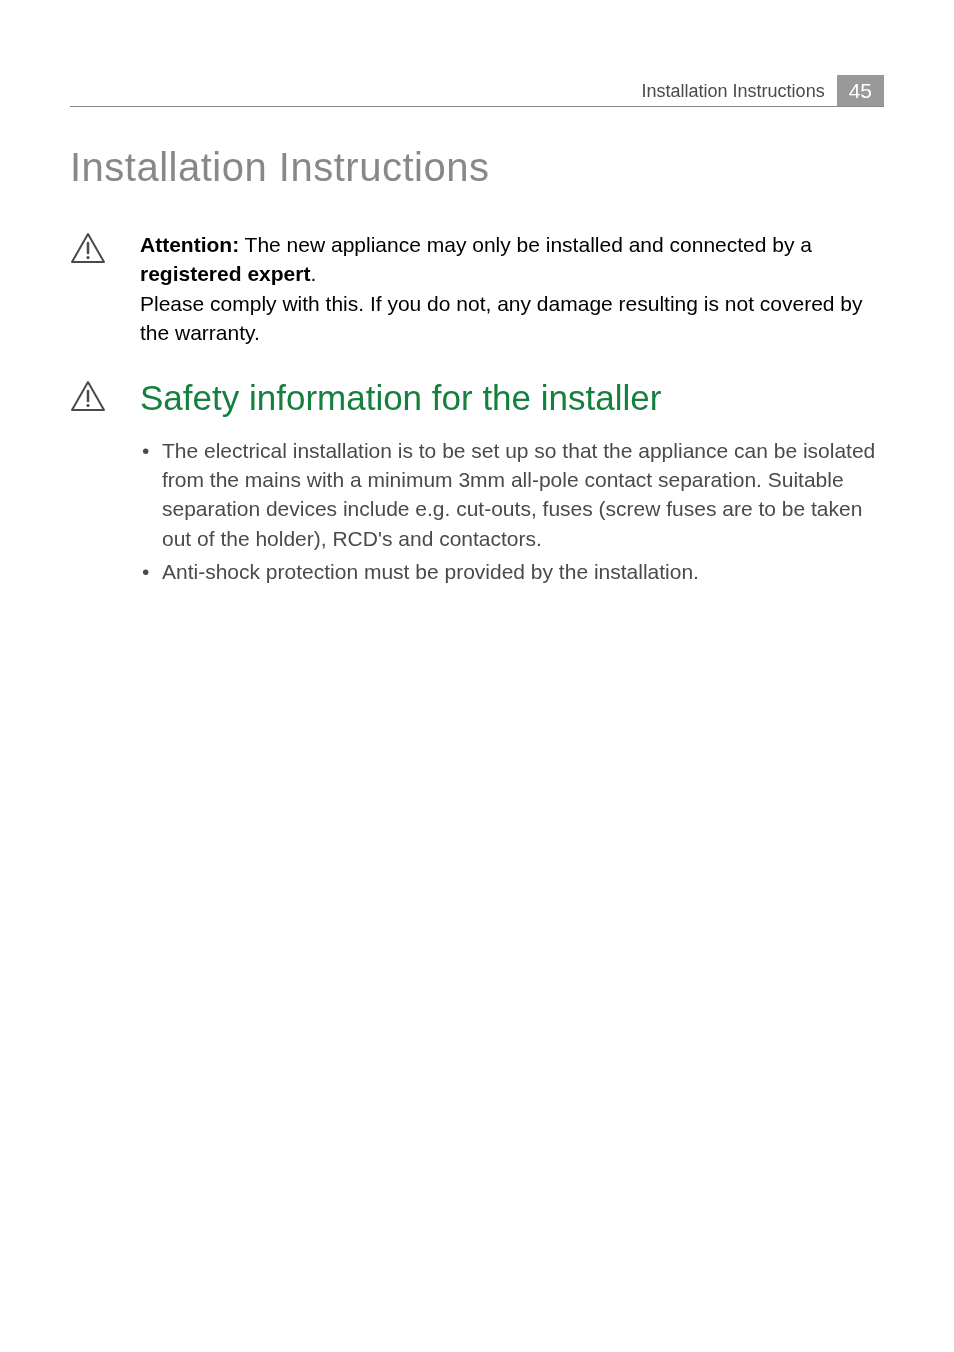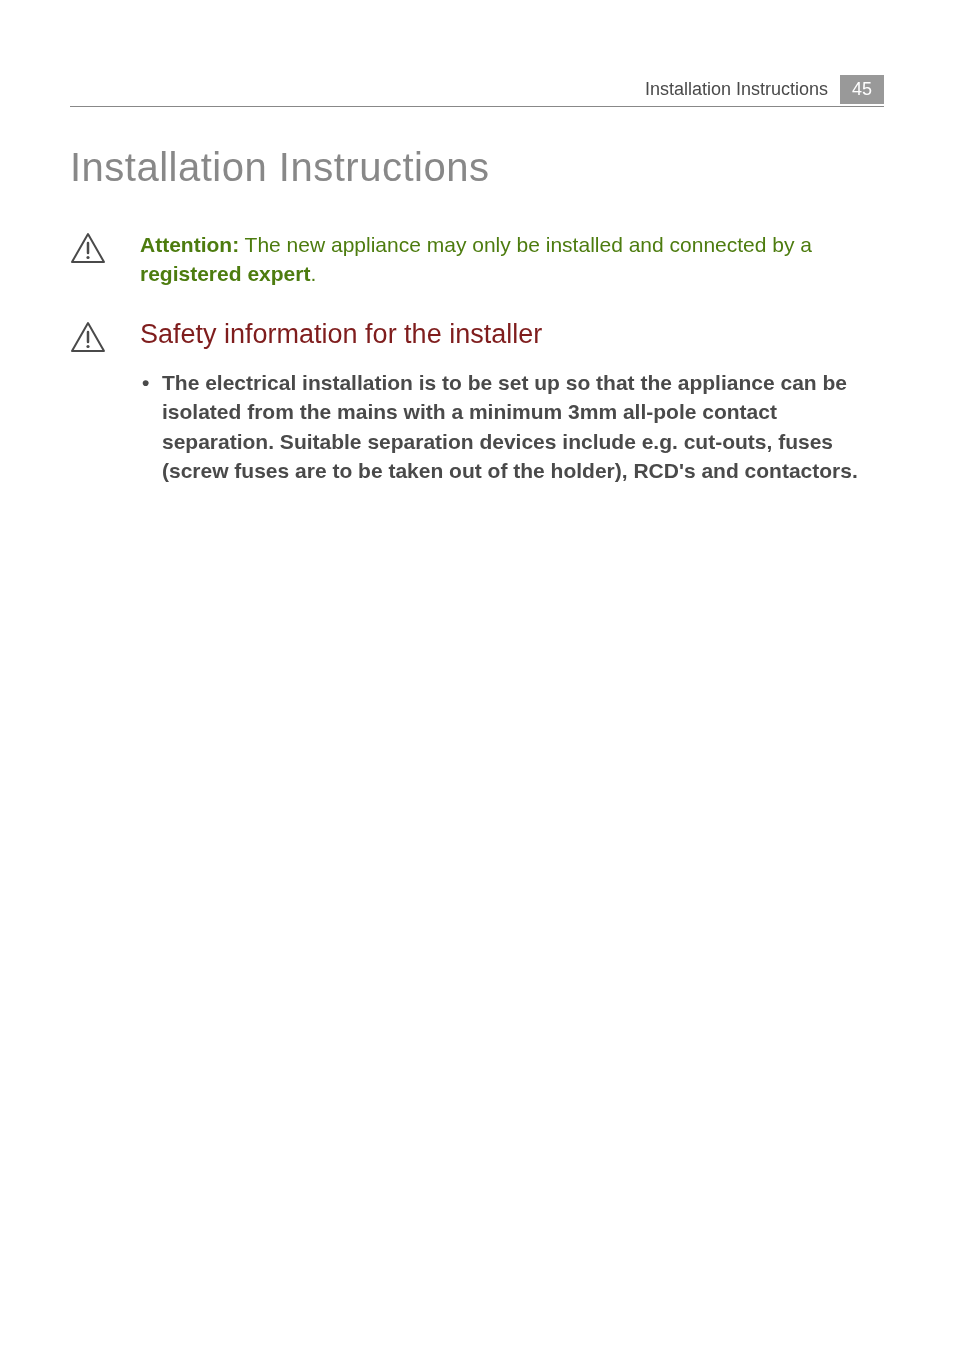--- a/index.html
+++ b/index.html
@@ -24,21 +24,21 @@
       gap: 12px;
     }
     .header-text {
       font-size: 18px;
       color: #4a4a4a;
     }
     .page-number-box {
       background: #999999;
       color: #ffffff;
       padding: 4px 12px;
-      font-size: 18px;
+      font-size: 21px;
     }
     .header-line {
       position: absolute;
       top: 106px;
       left: 70px;
       right: 70px;
       border-top: 1px solid #888888;
     }
     .content {
       position: absolute;
@@ -66,35 +66,34 @@
     .warning-icon svg {
       width: 36px;
       height: 32px;
     }
     .text-col {
       flex: 1;
     }
     .attention-block {
       font-size: 21px;
       line-height: 1.4;
-      color: #4d7c0f;
+      color: #000000;
     }
     .attention-block .bold {
       font-weight: bold;
     }
     .sub-heading {
-      font-size: 27px;
+      font-size: 35px;
       font-weight: normal;
-      color: #7f1d1d;
+      color: #15803d;
       margin-bottom: 18px;
     }
     .bullet-list {
       list-style: none;
       padding: 0;
-      font-weight: bold;
     }
     .bullet-list li {
       position: relative;
       padding-left: 22px;
       font-size: 21px;
       line-height: 1.4;
       color: #4a4a4a;
       margin-bottom: 4px;
     }
     .bullet-list li::before {
@@ -124,33 +123,35 @@
           <path d="M18 2 L34 30 L2 30 Z" fill="none" stroke="#4a4a4a" stroke-width="2" stroke-linejoin="round"></path>
           <line x1="18" y1="11" x2="18" y2="21" stroke="#4a4a4a" stroke-width="2.5" stroke-linecap="round"></line>
           <circle cx="18" cy="25.5" r="1.6" fill="#4a4a4a"></circle>
         </svg>
       </span>
     </div>
     <div class="text-col">
       <p class="attention-block">
         <span class="bold">Attention:</span><span> The new appliance may only be installed and connected by a </span><span class="bold">registered expert</span><span>.</span>
       </p>
+      <p class="attention-block">Please comply with this. If you do not, any damage resulting is not covered by the warranty.</p>
     </div>
   </div>
 
   <div class="section">
     <div class="icon-col">
       <span class="warning-icon">
         <svg viewBox="0 0 36 32">
           <path d="M18 2 L34 30 L2 30 Z" fill="none" stroke="#4a4a4a" stroke-width="2" stroke-linejoin="round"></path>
           <line x1="18" y1="11" x2="18" y2="21" stroke="#4a4a4a" stroke-width="2.5" stroke-linecap="round"></line>
           <circle cx="18" cy="25.5" r="1.6" fill="#4a4a4a"></circle>
         </svg>
       </span>
     </div>
     <div class="text-col">
       <h2 class="sub-heading">Safety information for the installer</h2>
       <ul class="bullet-list">
         <li>The electrical installation is to be set up so that the appliance can be isolated from the mains with a minimum 3mm all-pole contact separation. Suitable separation devices include e.g. cut-outs, fuses (screw fuses are to be taken out of the holder), RCD's and contactors.</li>
+        <li>Anti-shock protection must be provided by the installation.</li>
       </ul>
     </div>
   </div>
 </div>
 
 </body></html>

